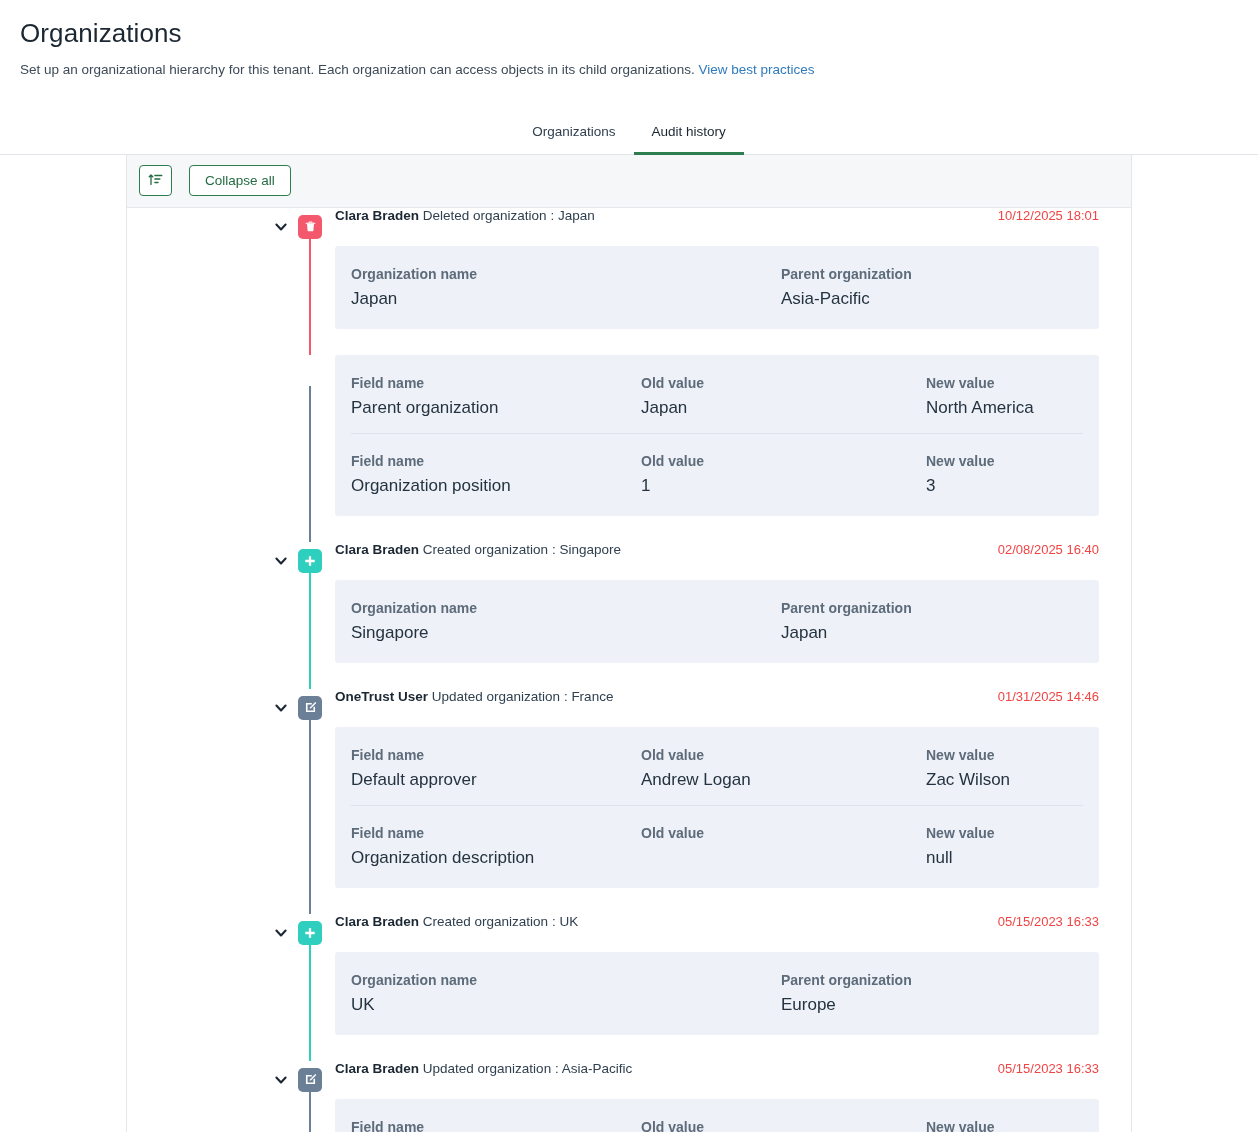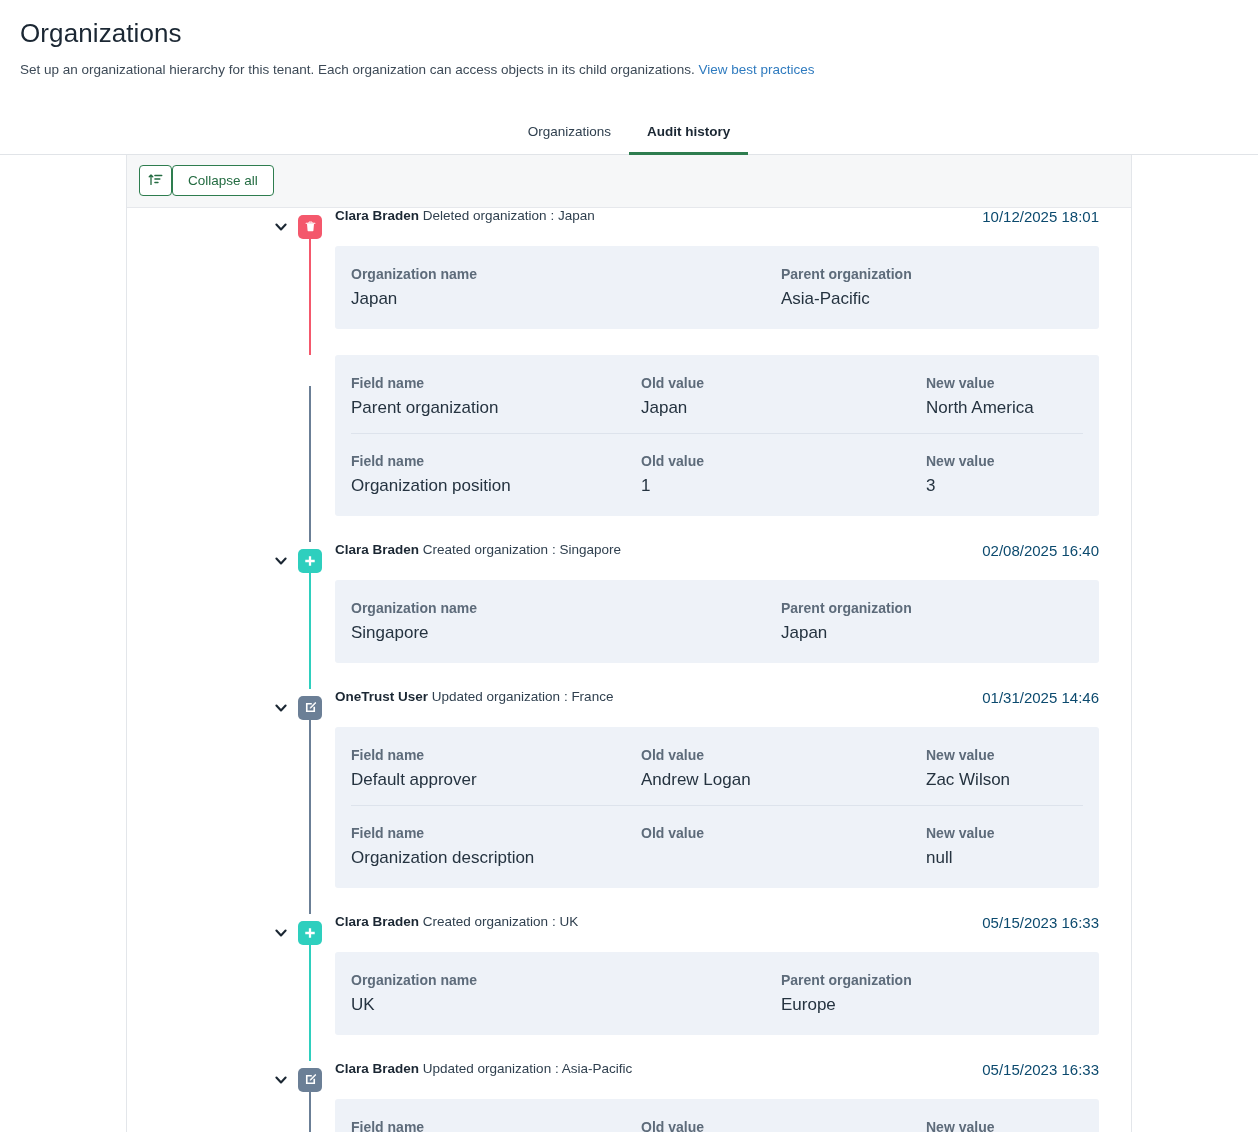--- a/index.html
+++ b/index.html
@@ -48,21 +48,21 @@
     font-size: 13.5px;
     color: #30404f;
     padding: 0 18px 13px 18px;
     cursor: pointer;
     border-bottom: 3px solid transparent;
     margin-bottom: -1px;
     line-height: 1;
     white-space: nowrap;
   }
   .tab.active {
-    font-weight: bold;
+    font-weight: normal;
     color: #1b2733;
     border-bottom-color: #2e7d4f;
   }
 
   
   .panel-wrap { position: relative; height: 977px; }
   .panel {
     position: absolute;
     left: 126px;
     top: 0;
@@ -74,21 +74,21 @@
     overflow: hidden;
   }
 
   .toolbar {
     height: 53px;
     background: #f6f7f8;
     border-bottom: 1px solid #e6e8ec;
     display: flex;
     align-items: center;
     padding: 0 0 0 12px;
-    gap: 0;
+    gap: 17px;
   }
   .btn-outline {
     border: 1px solid #2e7d4f;
     background: #ffffff;
     color: #236b41;
     border-radius: 4px;
     font-size: 13.5px;
     height: 31px;
     display: inline-flex;
     align-items: center;
@@ -135,22 +135,22 @@
   }
   .entry-title {
     margin-left: 62px;
     font-size: 13.5px;
     color: #30404f;
     white-space: nowrap;
   }
   .entry-title .actor { font-weight: bold; color: #1b2733; }
   .entry-time {
     margin-left: auto;
-    font-size: 15px;
-    color: #0c4a6e;
+    font-size: 13px;
+    color: #ef4444;
     white-space: nowrap;
   }
 
   
   .connector {
     position: absolute;
     left: 182px;
     top: 31px;
     bottom: 0;
     width: 2px;

